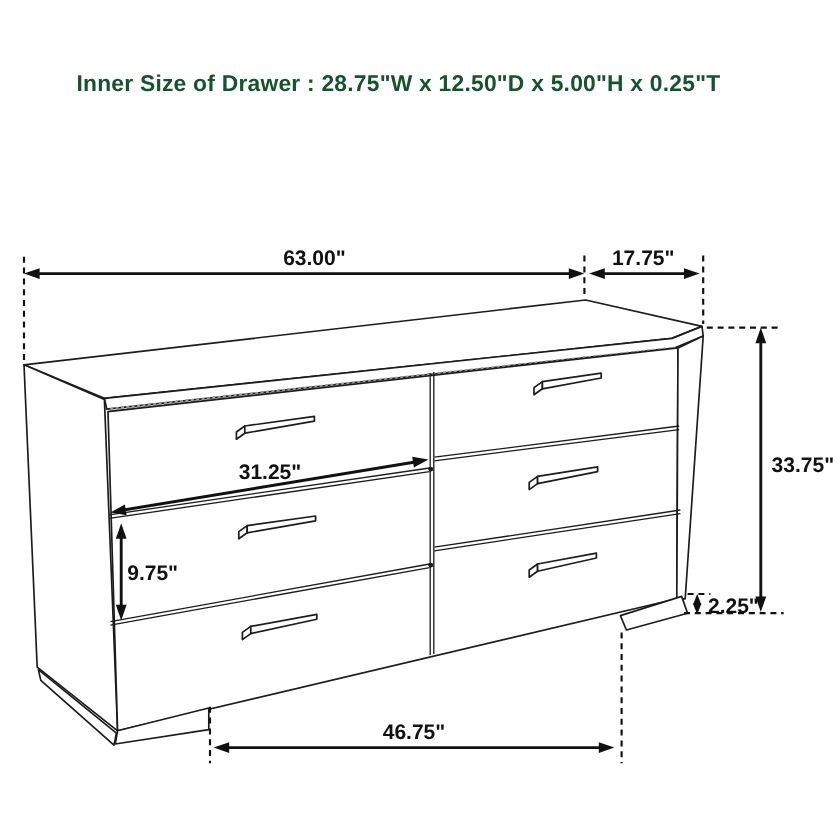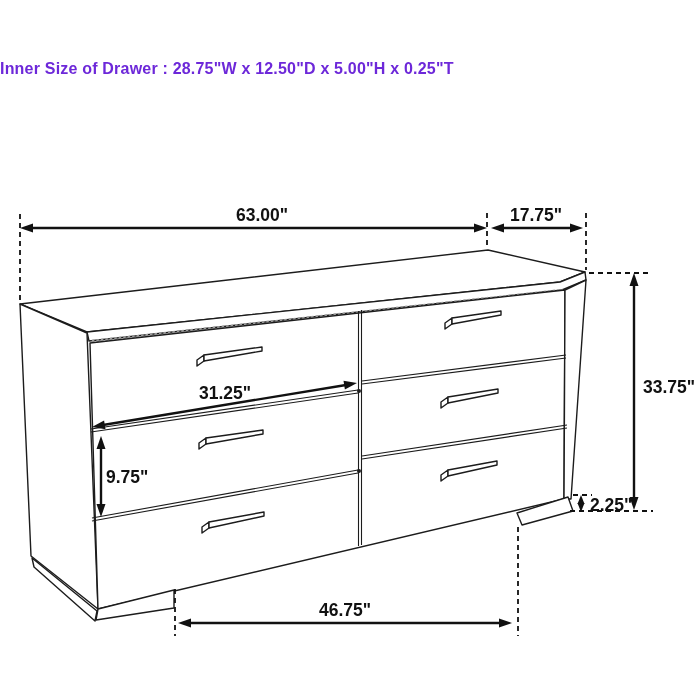--- a/index.html
+++ b/index.html
@@ -1,22 +1,22 @@
 <!DOCTYPE html>
 <html><head>
 <meta charset="utf-8">
 <style>
   html,body{margin:0;padding:0;}
   body{
     width:700px;height:700px;background:#ffffff;position:relative;
     font-family:"Liberation Sans", sans-serif;overflow:hidden;
   }
   .title{
-    position:absolute;top:60px;left:0;width:664px;text-align:left;
-    font-size:16px;font-weight:bold;color:#6d28d9;letter-spacing:0.2px;
+    position:absolute;top:60px;left:0;width:664px;text-align:center;
+    font-size:19px;font-weight:bold;color:#14532d;letter-spacing:0.2px;
   }
   svg{position:absolute;top:0;left:0;}
   .struct{stroke:#1c1c1c;stroke-width:1.4;fill:#ffffff;stroke-linejoin:round;}
   .thin{stroke:#1c1c1c;stroke-width:1.1;fill:none;}
   .dim{stroke:#111111;stroke-width:2.4;fill:none;}
   .dimhead{fill:#111111;stroke:none;}
   .dash{stroke:#111111;stroke-width:1.8;fill:none;stroke-dasharray:5 4;}
   .speckle{stroke:#9a9a9a;stroke-width:4.5;fill:none;stroke-dasharray:2.5 2;}
   .dimtext{font-family:"Liberation Sans",sans-serif;font-size:17.5px;font-weight:bold;fill:#111111;}
   .joint{fill:#1c1c1c;}

